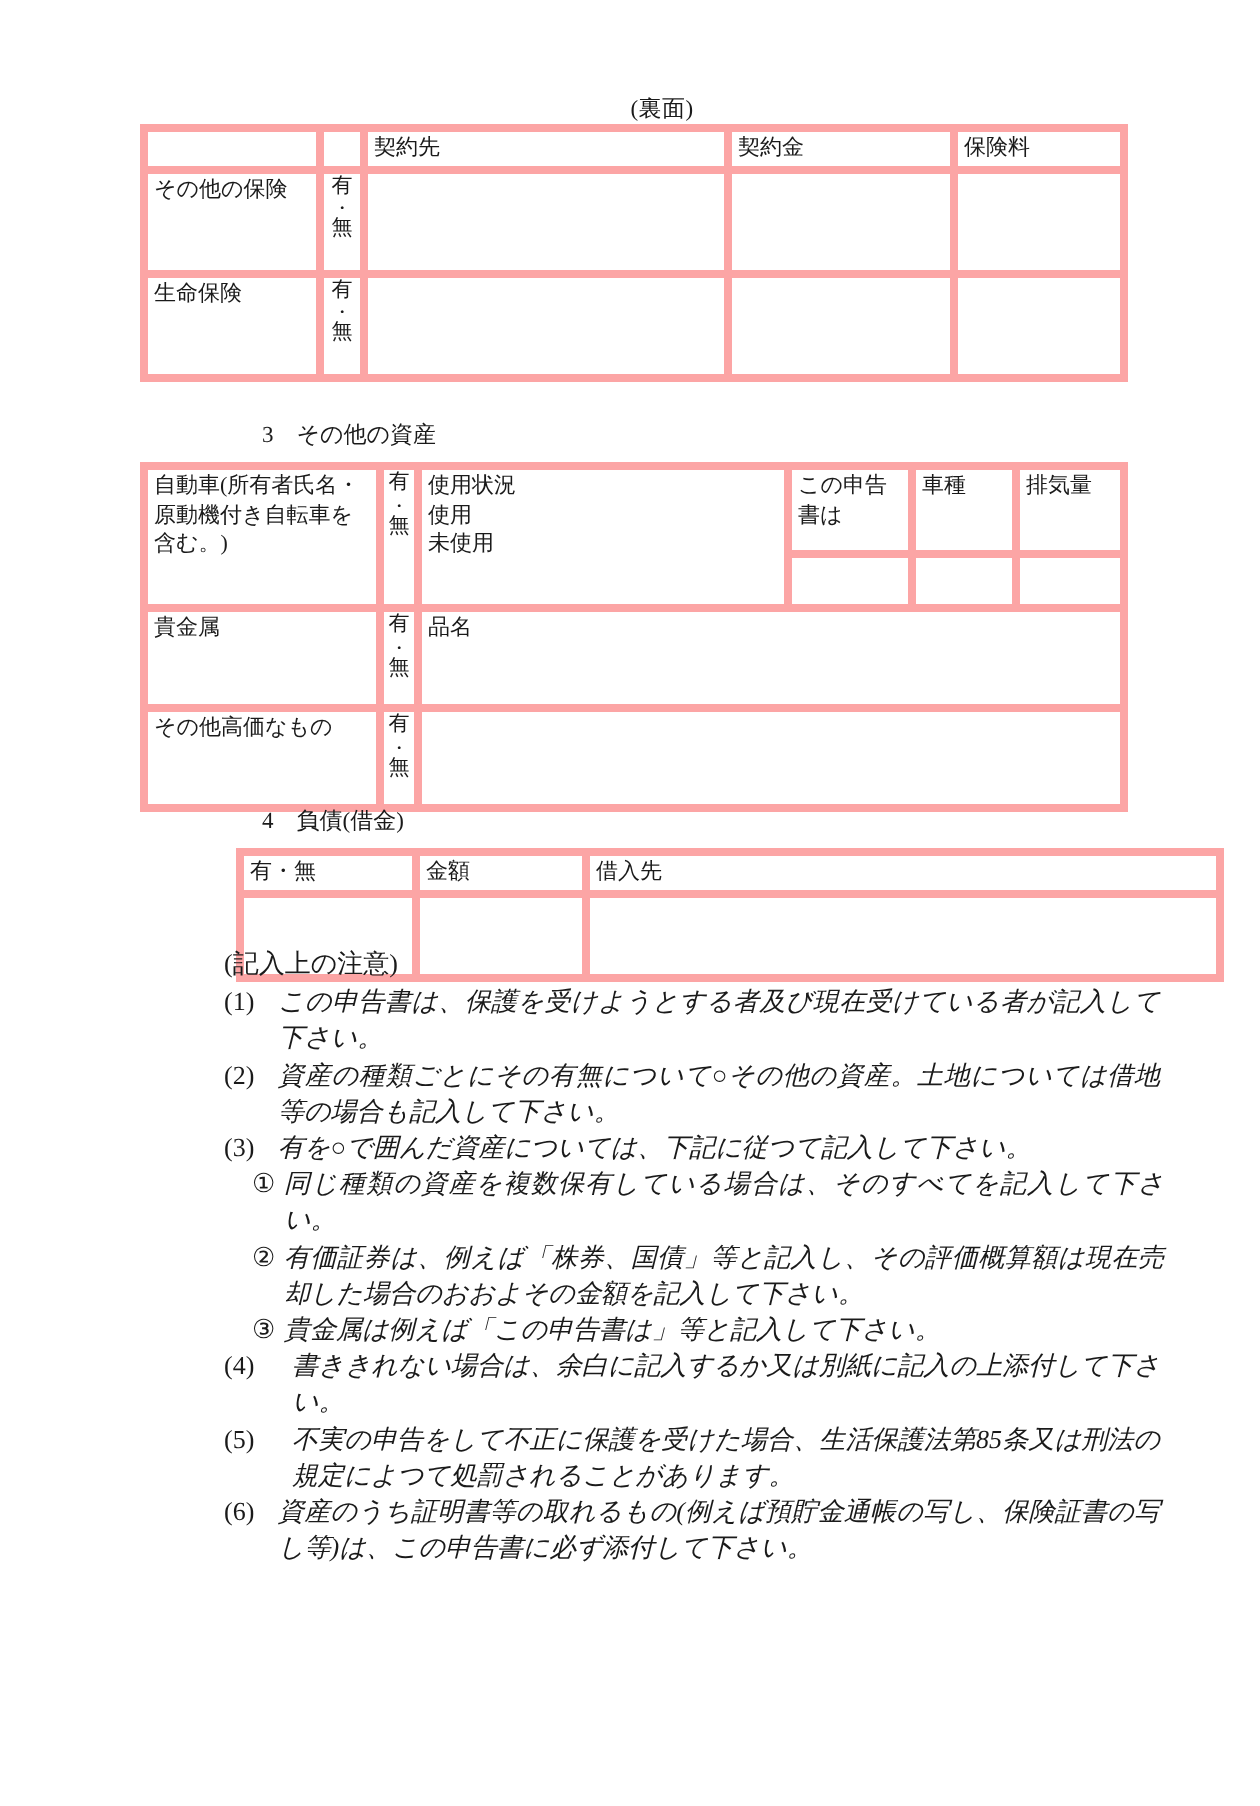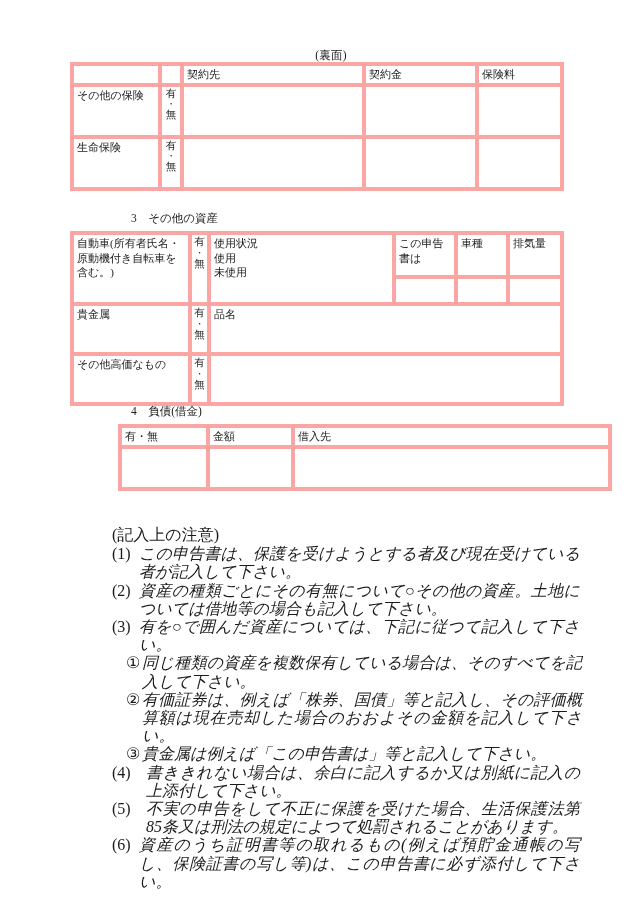--- a/index.html
+++ b/index.html
@@ -85,23 +85,23 @@
   #tbl-assets { left: 70px; top: 231px; width: 490px; }
   .multiline-cell div { line-height: 14.5px; }
 
   
   #tbl-debt { left: 70px; top: 424px; width: 490px; margin-left: 48px; }
 
   
   .notes {
     position: absolute;
     left: 112px;
-    top: 526px;
+    top: 473px;
     width: 470px;
-    font-size: 16px;
+    font-size: 13px;
     line-height: 18.2px;
   }
   .notes .note-title {
     margin: 0 0 1px 0;
   }
   .note-row {
     display: flex;
     align-items: flex-start;
     margin-bottom: 0px;
   }

